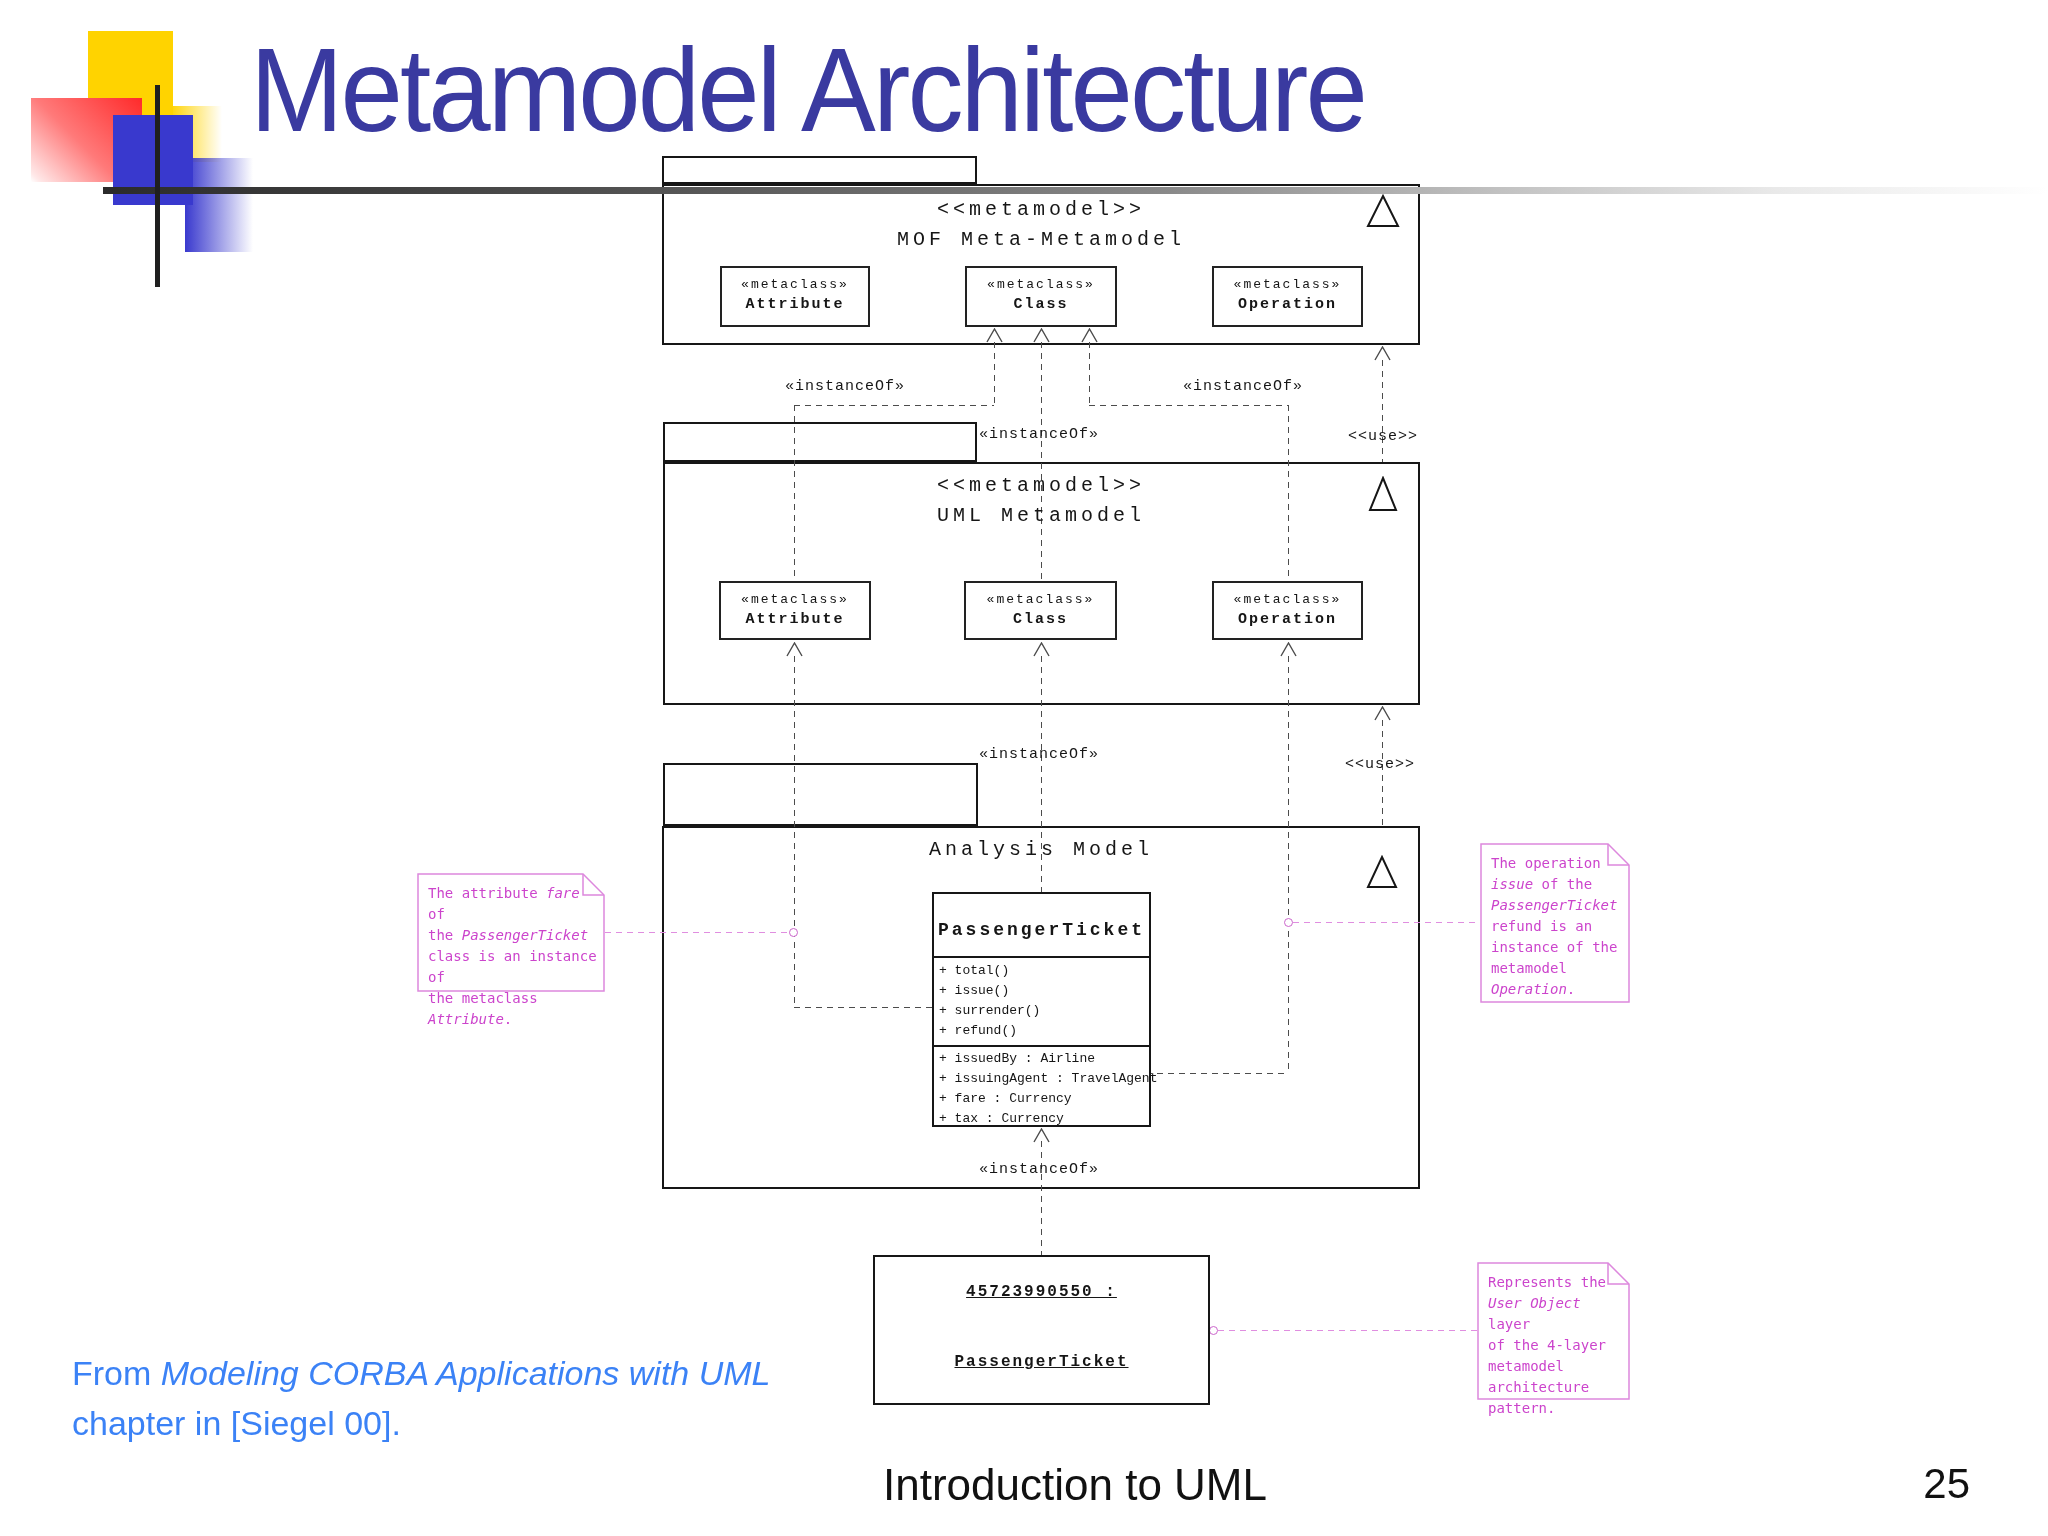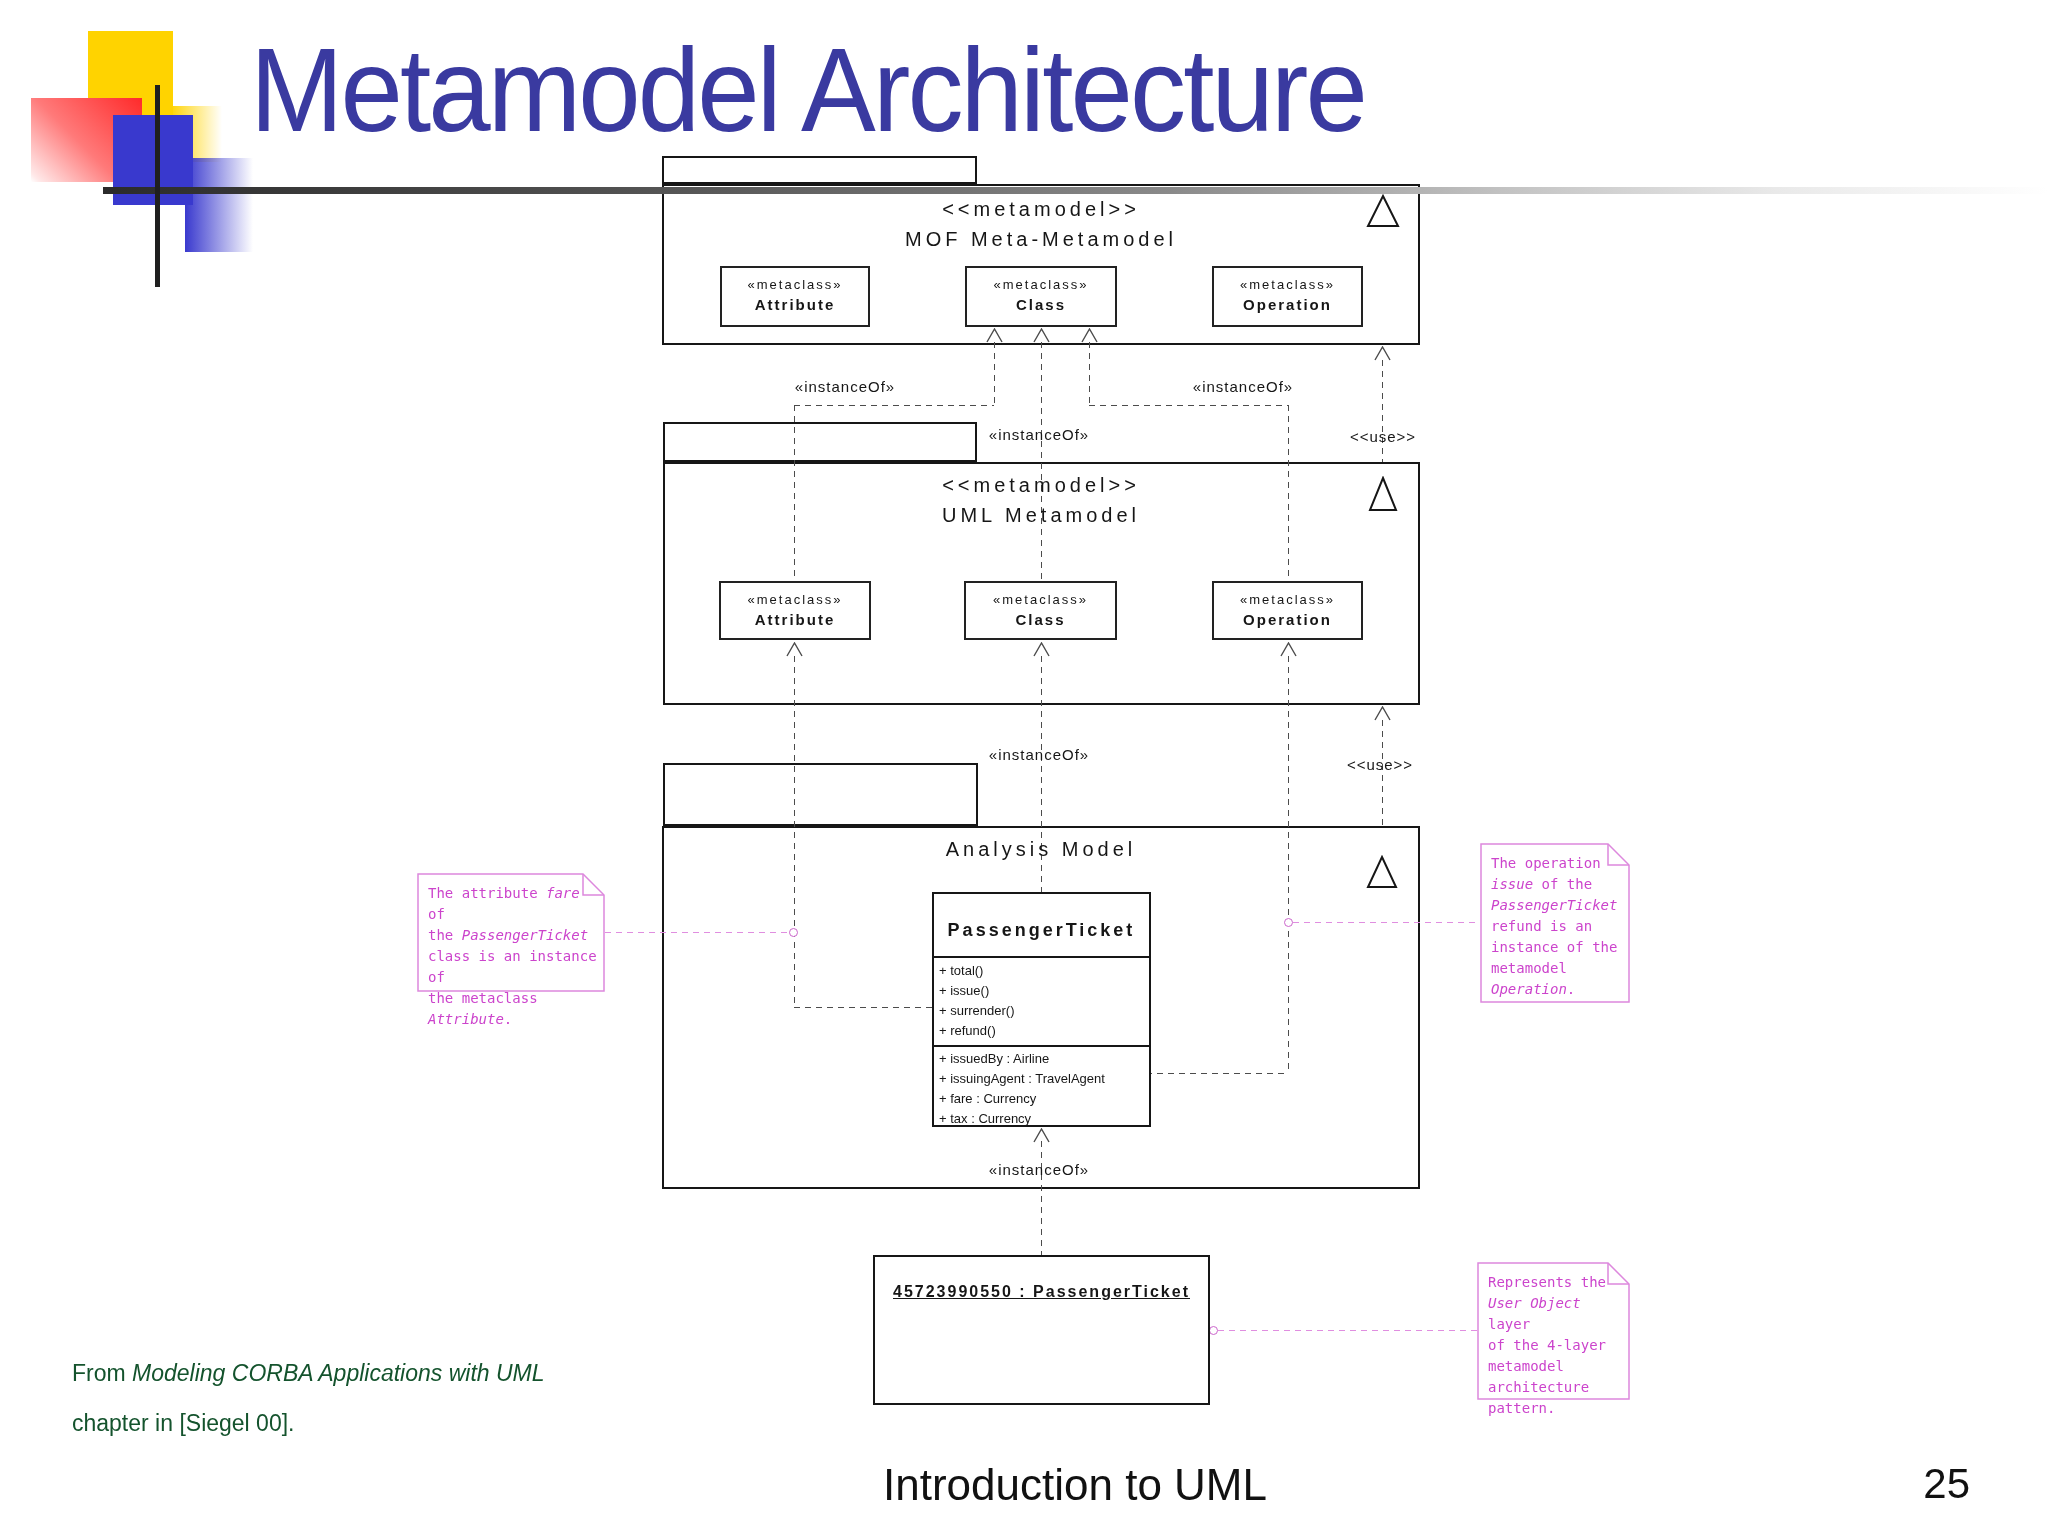--- a/index.html
+++ b/index.html
@@ -6,25 +6,25 @@
   .slide{position:relative;width:2048px;height:1536px;background:#ffffff;overflow:hidden;
          font-family:"Liberation Sans",sans-serif;}
   
   .sq{position:absolute;}
   .rule{position:absolute;left:103px;top:187px;width:1945px;height:7px;
         background:linear-gradient(to right,#2b2b2b 0%,#565656 30%,#8a8a8a 55%,#c2c2c2 72%,#e9e9e9 86%,#ffffff 100%);z-index:6;}
   .vbar{position:absolute;left:155px;top:85px;width:5px;height:202px;background:#1f1f1f;z-index:7;}
   
   .title{position:absolute;left:250px;top:22px;font-size:118px;letter-spacing:-3px;color:#3A3AA0;
          transform:scaleX(.95);transform-origin:left top;white-space:nowrap;z-index:8;}
-  .source{position:absolute;left:72px;top:1348px;font-size:23px;line-height:50px;color:#14532d;z-index:8;}
+  .source{position:absolute;left:72px;top:1348px;font-size:34px;line-height:50px;color:#3b82f6;z-index:8;}
   .footer-center{position:absolute;left:575px;top:1460px;width:1000px;text-align:center;font-size:44px;color:#111;z-index:8;}
   .page-num{position:absolute;left:1870px;top:1460px;width:100px;text-align:right;font-size:42px;color:#111;z-index:8;}
   
-  .dg{font-family:Liberation Sans, sans-serif;color:#161616;}
+  .dg{font-family:Liberation Mono, monospace;color:#161616;}
   .pkg-tab,.pkg-body{position:absolute;border:2px solid #161616;background:#fff;box-sizing:border-box;z-index:2;}
   .pkg-hd{position:absolute;text-align:center;font-size:20px;letter-spacing:4px;white-space:nowrap;z-index:7;}
   .pkg-hd .l2{margin-top:7px;}
   .mcbox{position:absolute;border:2px solid #222;background:#fff;box-sizing:border-box;text-align:center;z-index:7;}
   .mcbox .st{font-size:13px;letter-spacing:2px;margin-top:9px;}
   .mcbox .nm{font-size:15px;font-weight:bold;letter-spacing:2px;margin-top:4px;}
   .tri{position:absolute;z-index:7;}
   .vdash{position:absolute;width:1px;background:repeating-linear-gradient(to bottom,#4c4c4c 0 6px,transparent 6px 11px);z-index:3;}
   .hdash{position:absolute;height:1px;background:repeating-linear-gradient(to right,#4c4c4c 0 6px,transparent 6px 11px);z-index:3;}
   .ah{position:absolute;z-index:4;}

